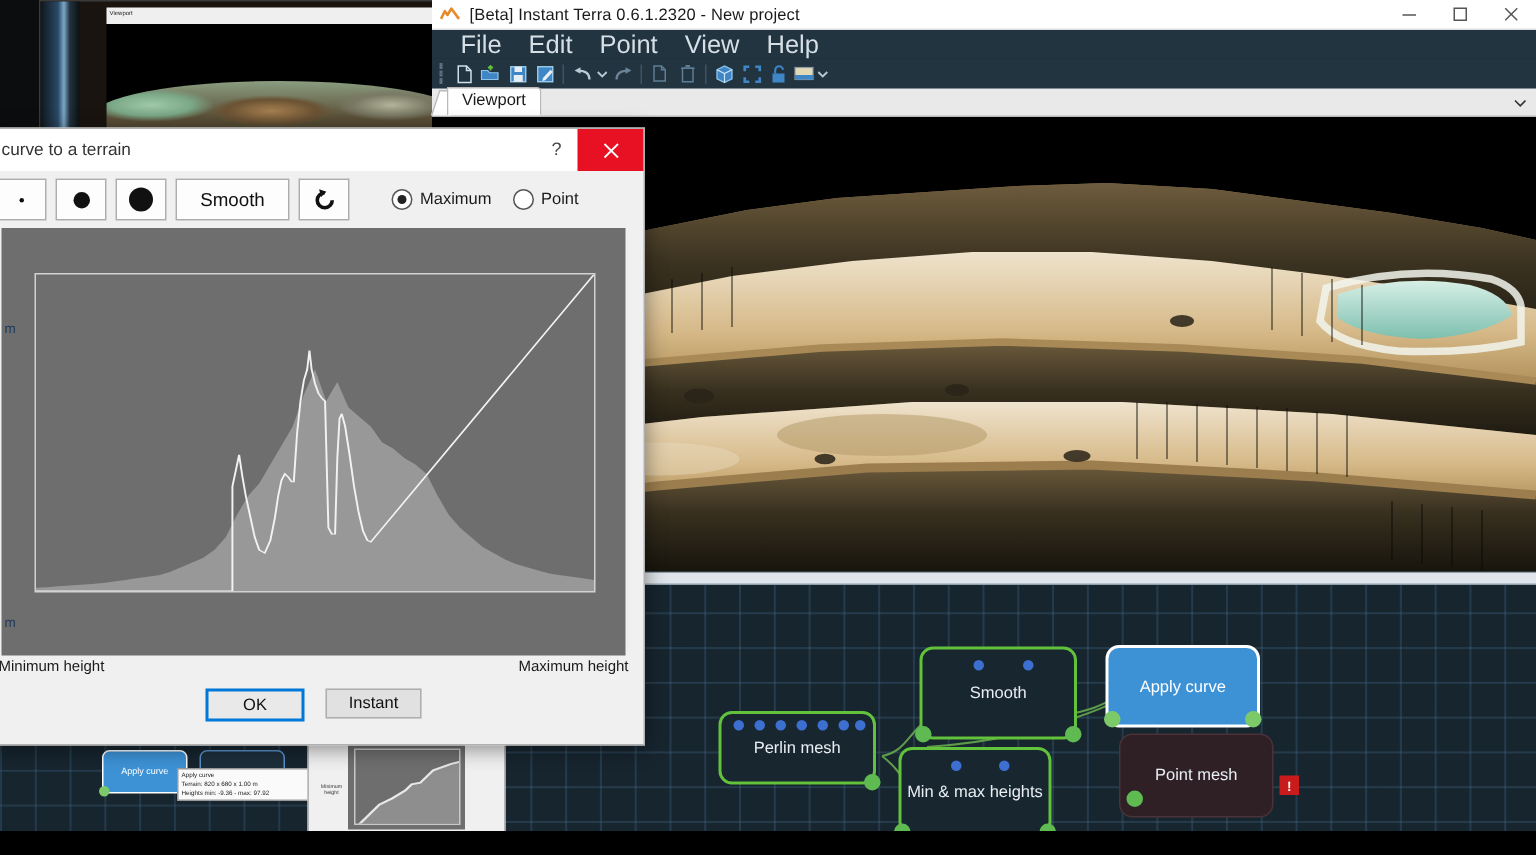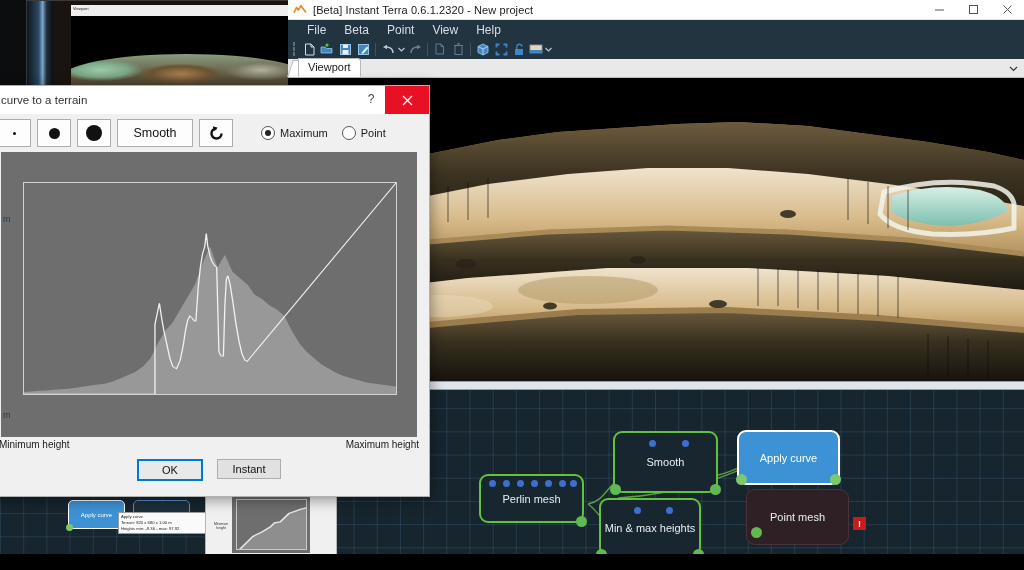--- a/index.html
+++ b/index.html
@@ -43,21 +43,21 @@
     height:19px; background:#ffffff; display:flex; align-items:center;
     position:relative; border-bottom:1px solid #e0e0e0;
   }
   .app-icon { width:14px; height:12px; margin-left:5px; display:block; }
   .title-text { font-size:11px; color:#1a1a1a; margin-left:6px; letter-spacing:0.1px; }
   .winbtns { position:absolute; right:0; top:0; height:19px; display:flex; }
   .winbtn { width:34px; height:19px; display:flex; align-items:center; justify-content:center; }
   .winbtn svg { display:block; }
 
   .menubar { height:19px; background:#223440; display:flex; align-items:center; padding-left:10px; }
-  .menu-item { font-size:12px; color:#d6dfe6; padding:2px 9px; }
+  .menu-item { font-size:17px; color:#d6dfe6; padding:2px 9px; }
 
   .toolbar { height:20px; background:#223440; display:flex; align-items:center; padding-left:2px; }
   .grip { width:6px; height:14px; display:flex; flex-direction:column; justify-content:space-between; margin:0 2px; }
   .grip i { display:block; width:2px; height:2px; background:#5b7183; margin-left:1px; }
   .tb-btn { width:18px; height:18px; display:flex; align-items:center; justify-content:center; }
   .tb-sep { width:1px; height:13px; background:#3c5365; margin:0 3px; }
 
   .tabstrip { height:18px; background:#e9e9e9; border-bottom:1px solid #b9b9b9; position:relative; display:flex; align-items:flex-end; }
   .tab {
     margin-left:10px; background:#fff; border:1px solid #b9b9b9; border-bottom:1px solid #fff;
@@ -190,21 +190,21 @@
           <svg width="11" height="11" viewBox="0 0 11 11">
               <line x1="1.5" y1="1.5" x2="9.5" y2="9.5" stroke="#555" stroke-width="1"></line>
               <line x1="9.5" y1="1.5" x2="1.5" y2="9.5" stroke="#555" stroke-width="1"></line>
             </svg>
         </div>
       </div>
     </div>
 
     <div class="menubar">
       <div class="menu-item">File</div>
-      <div class="menu-item">Beta</div>
+      <div class="menu-item">Edit</div>
       <div class="menu-item">Point</div>
       <div class="menu-item">View</div>
       <div class="menu-item">Help</div>
     </div>
 
     <div class="toolbar">
       <span class="grip">
           <i></i>
           <i></i>
           <i></i>

